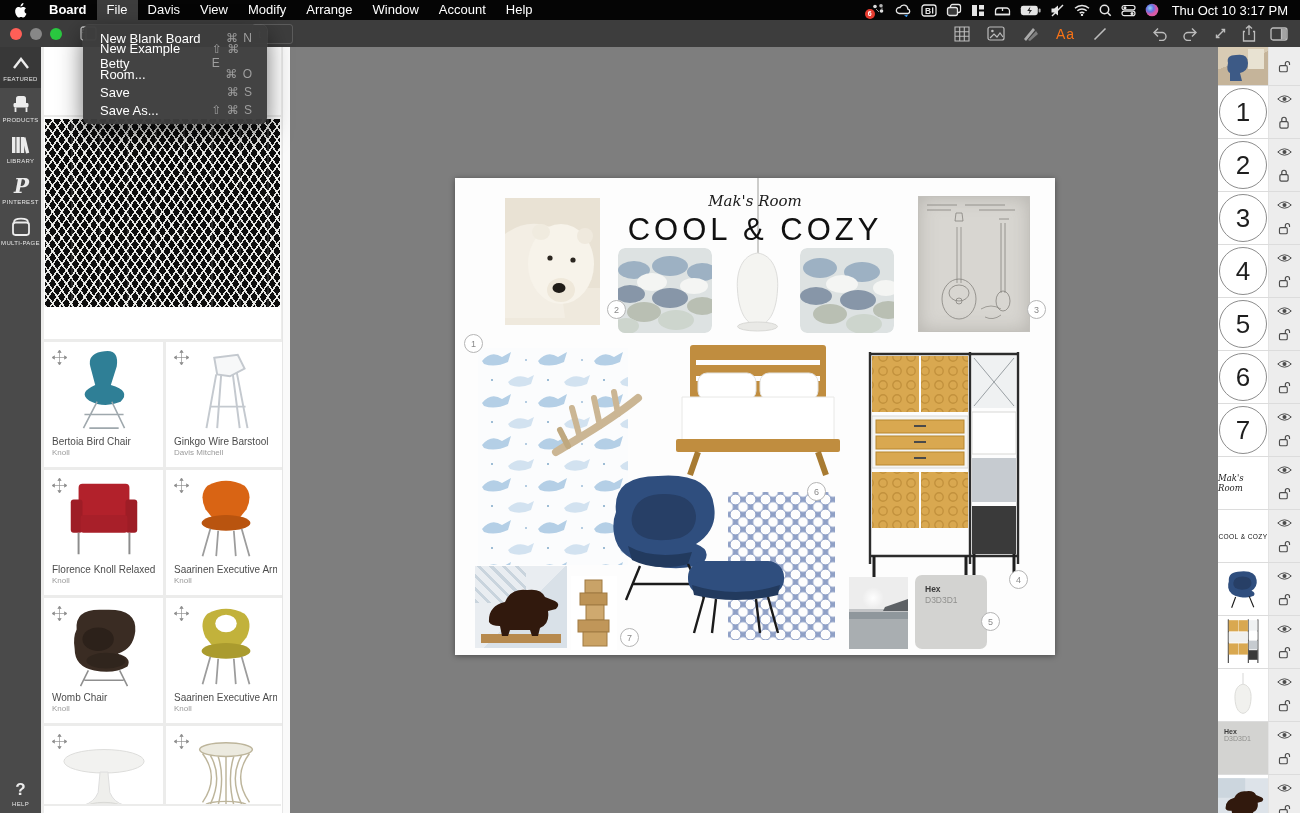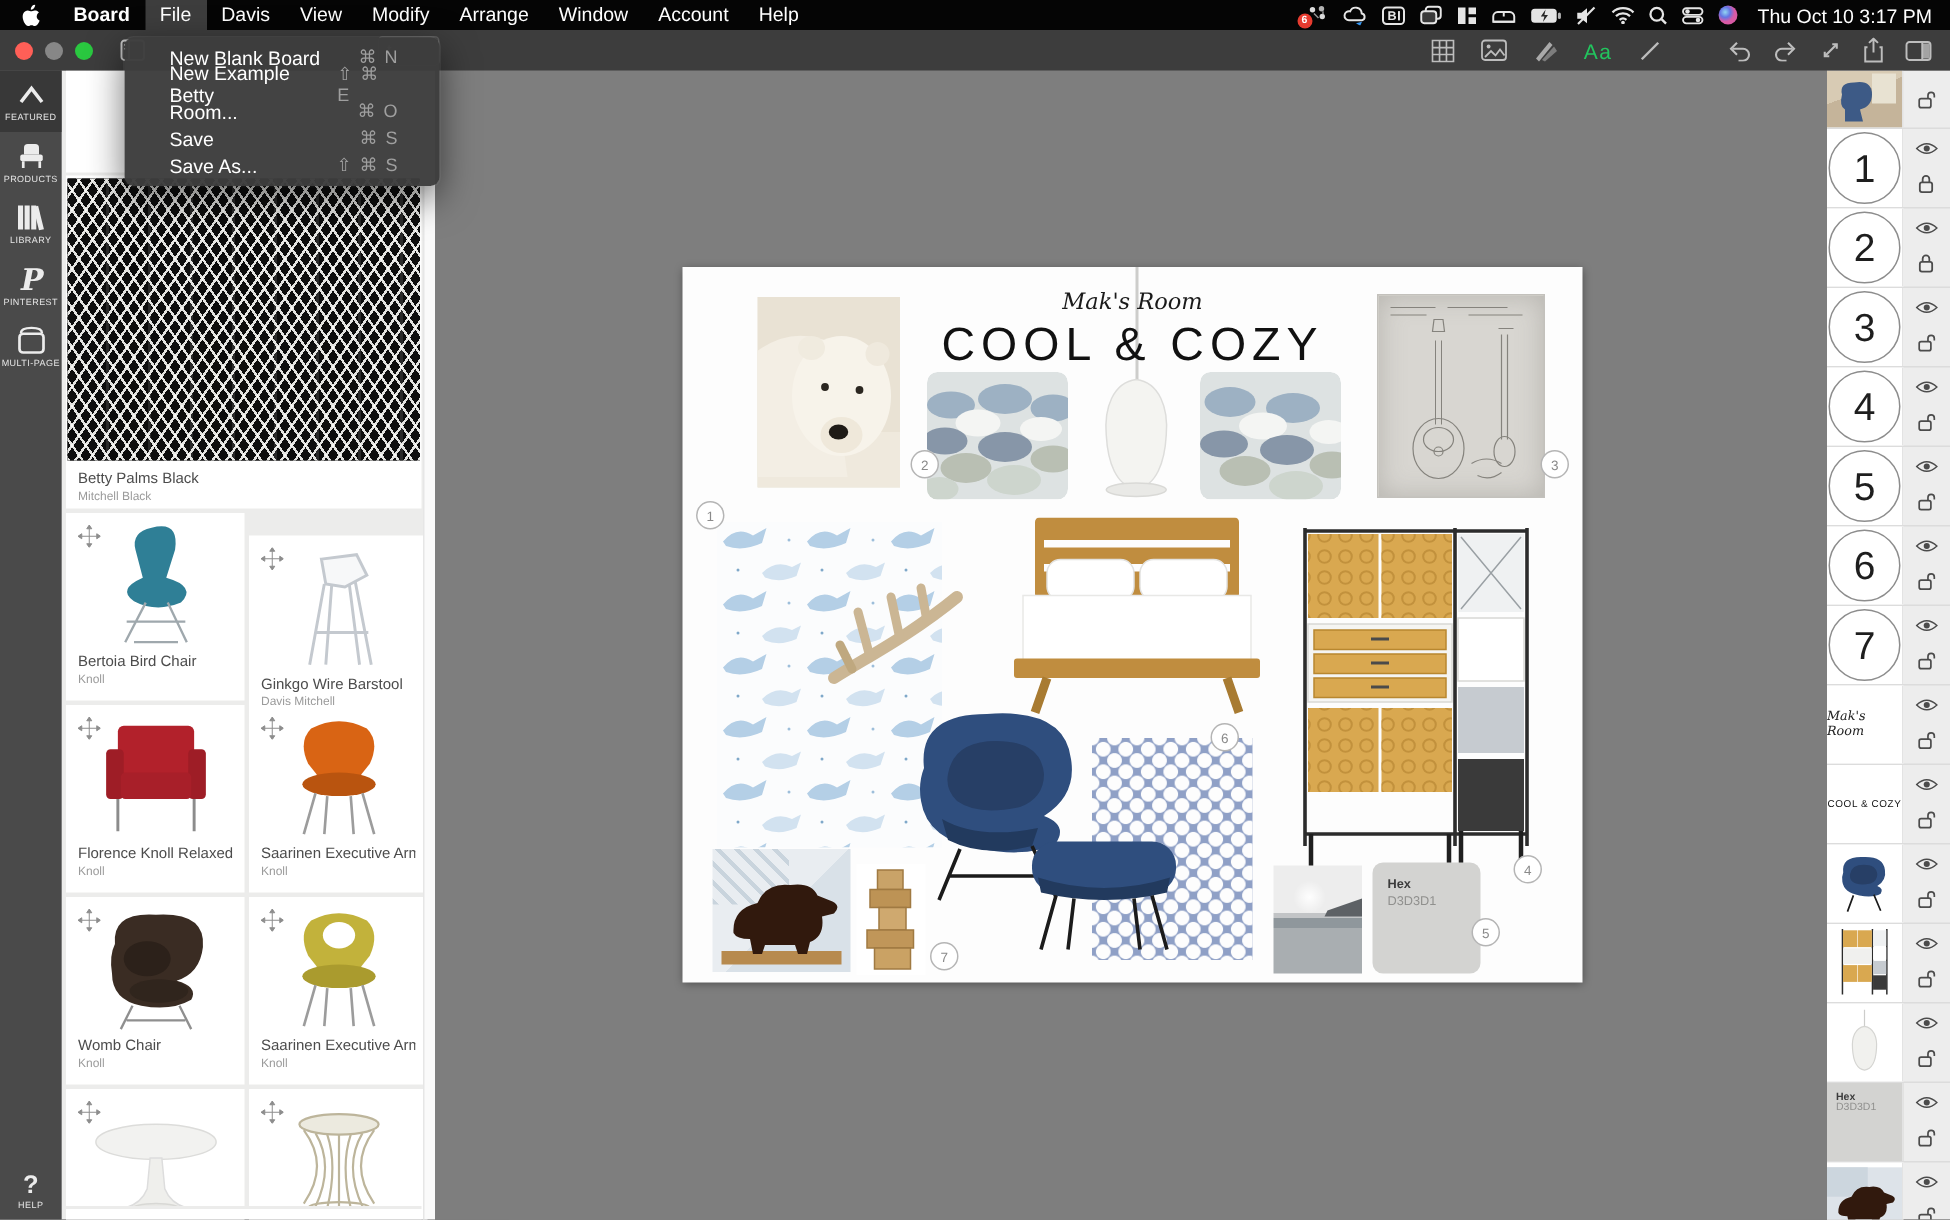--- a/index.html
+++ b/index.html
@@ -26,26 +26,26 @@
             display:flex;align-items:center;color:#bfbfbf}
   .traffic{display:flex;gap:8px;padding-left:10px}
   .tdot{width:12px;height:12px;border-radius:50%}
   .t-close{background:#ff5f57}.t-min{background:#878787}.t-zoom{background:#2ac840}
   .tb-left-icon{margin-left:18px;color:#c7c7c7}
   .ghost-btn{position:absolute;left:252px;top:4px;width:34px;height:18px;border:1px solid rgba(255,255,255,.16);
              border-radius:3px;color:#adadad;font-size:11px;line-height:18px;padding-left:5px}
   .tb-right{margin-left:auto;display:flex;align-items:center;gap:17px;padding-right:12px}
   .tb-group2{display:flex;align-items:center;gap:14px;margin-left:26px}
   .tb-icon{color:#bdbdbd}
-  .tb-aa{font-size:14px;color:#22c55e;letter-spacing:1px}
+  .tb-aa{font-size:14px;color:#f97316;letter-spacing:1px}
 
   
   .filemenu{position:absolute;left:83px;top:25px;width:178px;background:rgba(61,61,61,.97);
             border-radius:6px;box-shadow:0 8px 24px rgba(0,0,0,.55),0 0 0 1px rgba(255,255,255,.08);
-            padding:4px 16px 5px;z-index:90;color:#fff;font-size:13px}
+            padding:4px 3px 5px;z-index:90;color:#fff;font-size:13px}
   .fm-item{display:flex;justify-content:space-between;align-items:center;height:18px;padding:0 11px 0 14px}
   .fm-short{color:#9f9f9f;font-size:12px;letter-spacing:1px}
 
   
   .rail{position:absolute;top:47px;left:0;width:41px;bottom:0;background:#4a4a4a;z-index:10;
         display:flex;flex-direction:column;align-items:center;color:#ececec}
   .rail-item{width:41px;padding:5px 0 6px;text-align:center;cursor:default}
   .rail-item.selected{background:#383838}
   .rail-ic{height:22px;display:flex;align-items:center;justify-content:center;color:#ececec}
   .rail-label{font-size:6px;letter-spacing:.3px;margin-top:2px;color:#e6e6e6}
@@ -379,24 +379,20 @@
     <div class="rail-q">?</div>
     <div class="rail-label">HELP</div>
   </div>
 </div>
 
 <div class="panel">
   <div class="hero-top"></div>
 
   <div class="hero">
     <div class="palms-art"></div>
-    <div class="meta">
-      <div class="p-name">Betty Palms Black</div>
-      <div class="p-brand">Mitchell Black</div>
-    </div>
   </div>
 
   <div class="pgrid">
 
     <div class="pcard" style="left:0;top:0">
       <div class="pc-img">
         <svg width="100" height="88" viewBox="0 0 100 90">
           <path d="M47 6 Q66 1 63 21 L57 40 Q78 46 67 57 Q50 64 35 56 Q23 48 41 40 L36 21 Q33 9 47 6Z" fill="#2F7F96"></path>
           <g stroke="#9fa8ad" stroke-width="1.6" fill="none">
               <path d="M43 57 29 84M58 57 71 84M30 70h40M35 84h30"></path>
@@ -408,21 +404,21 @@
             <path d="M9 3v12M3 9h12" fill="none"></path>
             <path d="M9 0l2 3H7zM9 18l2-3H7zM0 9l3-2v4zM18 9l-3-2v4z"></path>
           </svg>
         </span>
       <div class="pc-meta">
         <div class="p-name">Bertoia Bird Chair</div>
         <div class="p-brand">Knoll</div>
       </div>
     </div>
 
-    <div class="pcard" style="left:122px;top:15px">
+    <div class="pcard" style="left:122px;top:0">
       <div class="pc-img">
         <svg width="100" height="88" viewBox="0 0 100 90" fill="none" stroke-width="2" stroke="#C4C9CF">
           <path d="M38 12 62 9l7 14-15 8-13-2z" fill="#f7f8f9"></path>
           <path d="M40 29 30 84M61 27 72 84M45 30 41 84M57 29 64 84M34 62h36"></path>
         </svg>
       </div>
       <span class="i-move">
           <svg width="15" height="15" viewBox="0 0 18 18" fill="currentColor" stroke="currentColor" stroke-width=".8">
             <path d="M9 3v12M3 9h12" fill="none"></path>
             <path d="M9 0l2 3H7zM9 18l2-3H7zM0 9l3-2v4zM18 9l-3-2v4z"></path>

